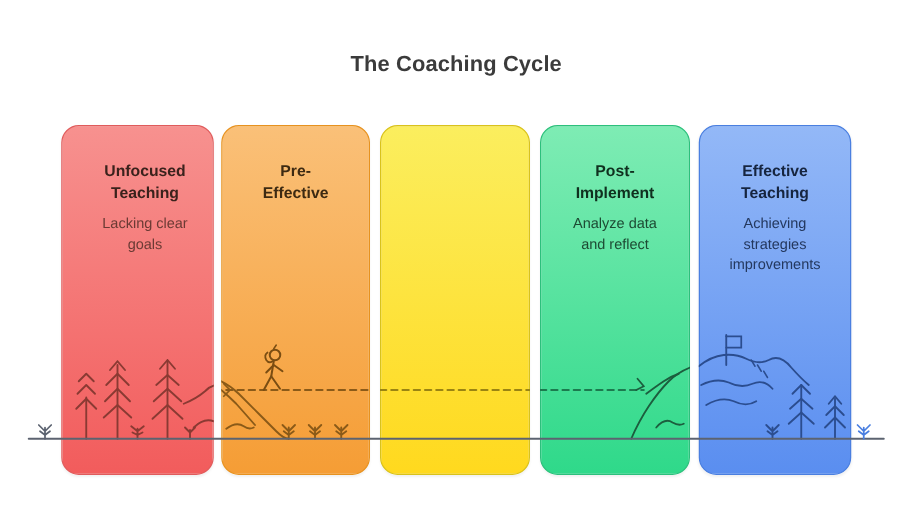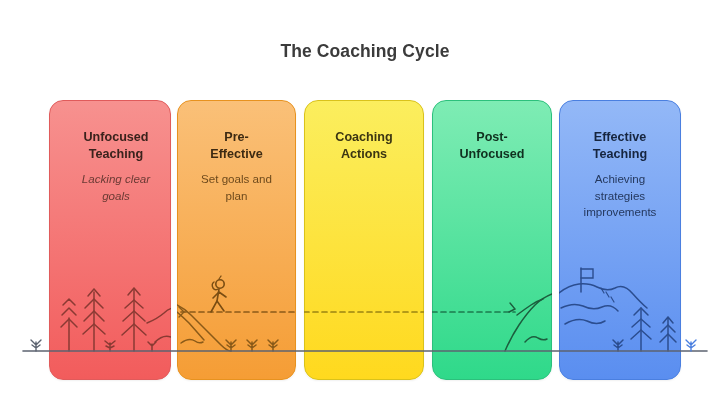--- a/index.html
+++ b/index.html
@@ -88,45 +88,43 @@
   <div class="title-wrap">
     <div id="page-title" style="color: rgb(59, 59, 59);">The Coaching Cycle</div>
   </div>
 
   <div class="cards-layer">
 
     <div class="card" id="card0" style="left: 44px; width: 122px; background: linear-gradient(rgb(247, 145, 143) 0%, rgb(242, 92, 92) 100%); border-color: rgb(224, 91, 91); padding-left: 12px;">
       <div class="card-inner">
         <div class="card-title" style="color: rgb(58, 34, 28);">Unfocused
 Teaching</div>
-        <div class="card-desc" style="color: rgb(107, 58, 52); font-style: italic;">Lacking clear
+        <div class="card-desc" style="color: rgb(107, 58, 52);">Lacking clear
 goals</div>
       </div>
     </div>
 
     <div class="card" id="card1" style="left: 172px; width: 119px; background: linear-gradient(rgb(250, 192, 120) 0%, rgb(245, 157, 53) 100%); border-color: rgb(231, 146, 31);">
       <div class="card-inner">
         <div class="card-title" style="color: rgb(61, 42, 18);">Pre-
 Effective</div>
-        <div class="card-desc" style="color: rgb(110, 74, 28);">Set goals and
-plan</div>
       </div>
     </div>
 
     <div class="card" id="card2" style="left: 299px; width: 120px; background: linear-gradient(rgb(251, 238, 94) 0%, rgb(255, 217, 30) 100%); border-color: rgb(217, 194, 27);">
       <div class="card-inner">
-        <div class="card-title" style="color: rgb(59, 53, 18);">Coaching
-Actions</div>
       </div>
     </div>
 
     <div class="card" id="card3" style="left: 427px; width: 120px; background: linear-gradient(rgb(126, 236, 180) 0%, rgb(47, 217, 138) 100%); border-color: rgb(44, 192, 124);">
       <div class="card-inner">
         <div class="card-title" style="color: rgb(16, 48, 31);">Post-
-Unfocused</div>
+Implement</div>
+        <div class="card-desc" style="color: rgb(29, 74, 51);">Analyze data
+and reflect</div>
       </div>
     </div>
 
     <div class="card" id="card4" style="left: 554px; width: 122px; background: linear-gradient(rgb(147, 184, 247) 0%, rgb(90, 142, 240) 100%); border-color: rgb(74, 127, 224);">
       <div class="card-inner">
         <div class="card-title" style="color: rgb(22, 37, 63);">Effective
 Teaching</div>
         <div class="card-desc" style="color: rgb(36, 56, 94);">Achieving
 strategies
 improvements</div>

